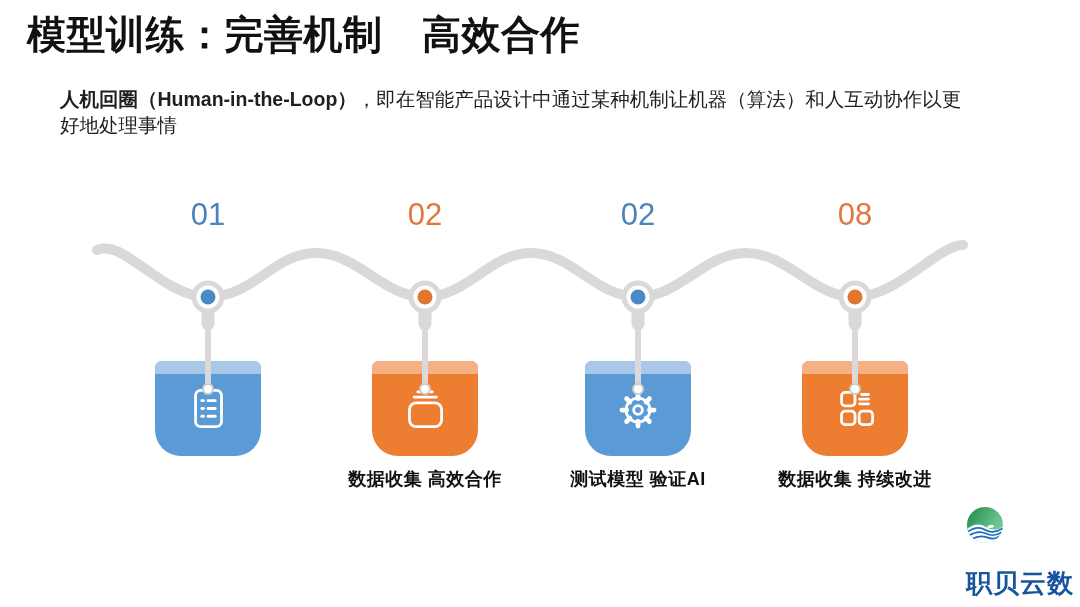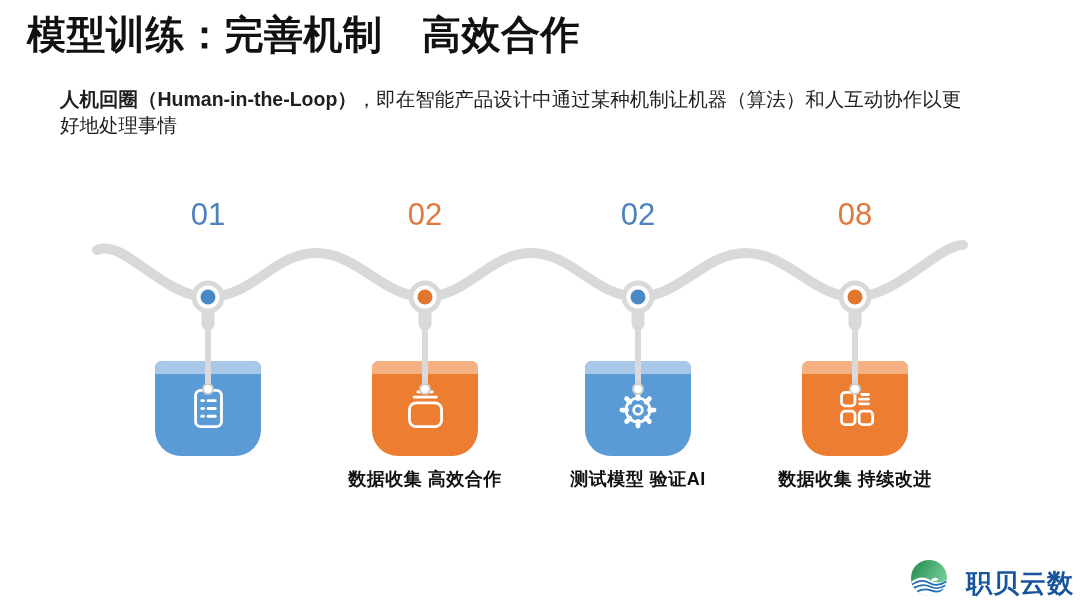--- a/index.html
+++ b/index.html
@@ -46,21 +46,21 @@
   
   .wave-svg{position:absolute;left:0;top:0;z-index:5;pointer-events:none;}
   .wave-line{fill:none;stroke:var(--wave-gray,#d9d9d9);stroke-width:10;stroke-linecap:round;}
   .stem{stroke:var(--wave-gray,#d9d9d9);stroke-width:6;stroke-linecap:round;}
   .stem-taper{stroke:var(--wave-gray,#d9d9d9);stroke-width:13;stroke-linecap:round;}
   .node-ring{fill:#ffffff;stroke:var(--wave-gray,#d9d9d9);stroke-width:5;}
   .node-dot--blue{fill:var(--dot-blue,#4a89c8);}
   .node-dot--orange{fill:var(--dot-orange,#e2762f);}
   .box-hole{fill:#ffffff;stroke:#cccccc;stroke-width:2;}
   
-  .brand{position:absolute;right:6px;bottom:6px;display:flex;align-items:flex-end;gap:18px;z-index:6;}
+  .brand{position:absolute;right:6px;bottom:6px;display:flex;align-items:flex-start;gap:18px;z-index:6;flex-direction:column;}
   .brand-text{font-size:26px;font-weight:700;color:var(--logo-blue,#17549e);letter-spacing:1px;white-space:nowrap;}
   .logo-wave{fill:none;stroke:var(--logo-wave-blue,#1d6fb8);stroke-width:1.8;stroke-linecap:round;}
 </style>
 </head>
 <body>
 
 <div class="slide">
 
   <h1 class="title">模型训练：完善机制　高效合作</h1>
 

